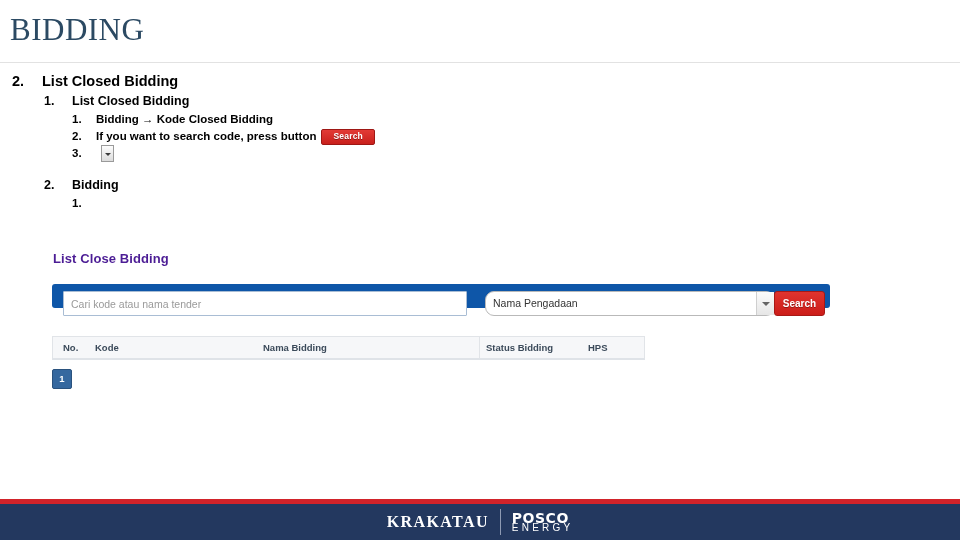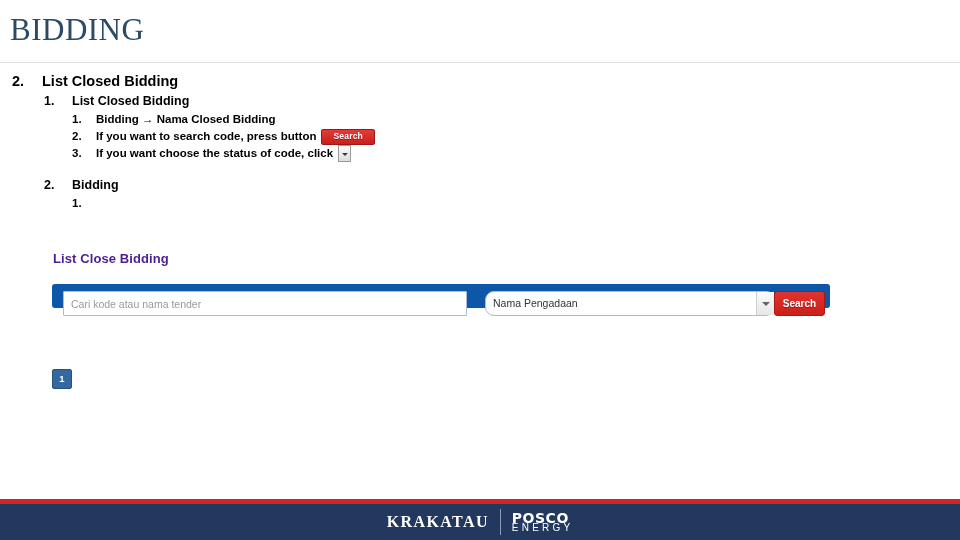--- a/index.html
+++ b/index.html
@@ -363,32 +363,31 @@
     <span>List Closed Bidding</span>
   </div>
 
   <div class="lvl2">
     <span class="num">1.</span>
     <span>List Closed Bidding</span>
   </div>
 
   <div class="lvl3">
     <span class="num">1.</span>
-    <span>Bidding → Nama Closed Bidding</span>
+    <span>Bidding → Kode Closed Bidding</span>
   </div>
 
   <div class="lvl3">
     <span class="num">2.</span>
     <span>If you want to search code, press button</span>
     <span class="inline-search-btn">Search</span>
   </div>
 
   <div class="lvl3">
     <span class="num">3.</span>
-    <span>If you want choose the status of code, click</span>
     <span class="inline-dd-btn">
         <span class="caret"></span>
       </span>
   </div>
 
   <div class="gap-block"></div>
 
   <div class="lvl2">
     <span class="num">2.</span>
     <span>Bidding</span>
@@ -406,20 +405,28 @@
 
   <div id="search-bar">
     <input id="search-input" type="text" placeholder="Cari kode atau nama tender" style="">
     <div id="category-select">
       <span class="sel-label">Nama Pengadaan</span>
       <span class="sel-arrow-box"></span>
     </div>
     <div id="panel-search-button">Search</div>
   </div>
 
+  <div id="bidding-table">
+    <span class="th" style="left:10px;">No.</span>
+    <span class="th" style="left:42px;">Kode</span>
+    <span class="th" style="left:210px;">Nama Bidding</span>
+    <span class="col-divider" style="left:426px;"></span>
+    <span class="th" style="left:433px;">Status Bidding</span>
+    <span class="th" style="left:535px;">HPS</span>
+  </div>
 
   <div id="pagination">
     <div id="page-1-button">1</div>
   </div>
 
 </div>
 
 <div id="footer-rule"></div>
 <div id="footer-band"></div>
 <div id="footer-logo">

